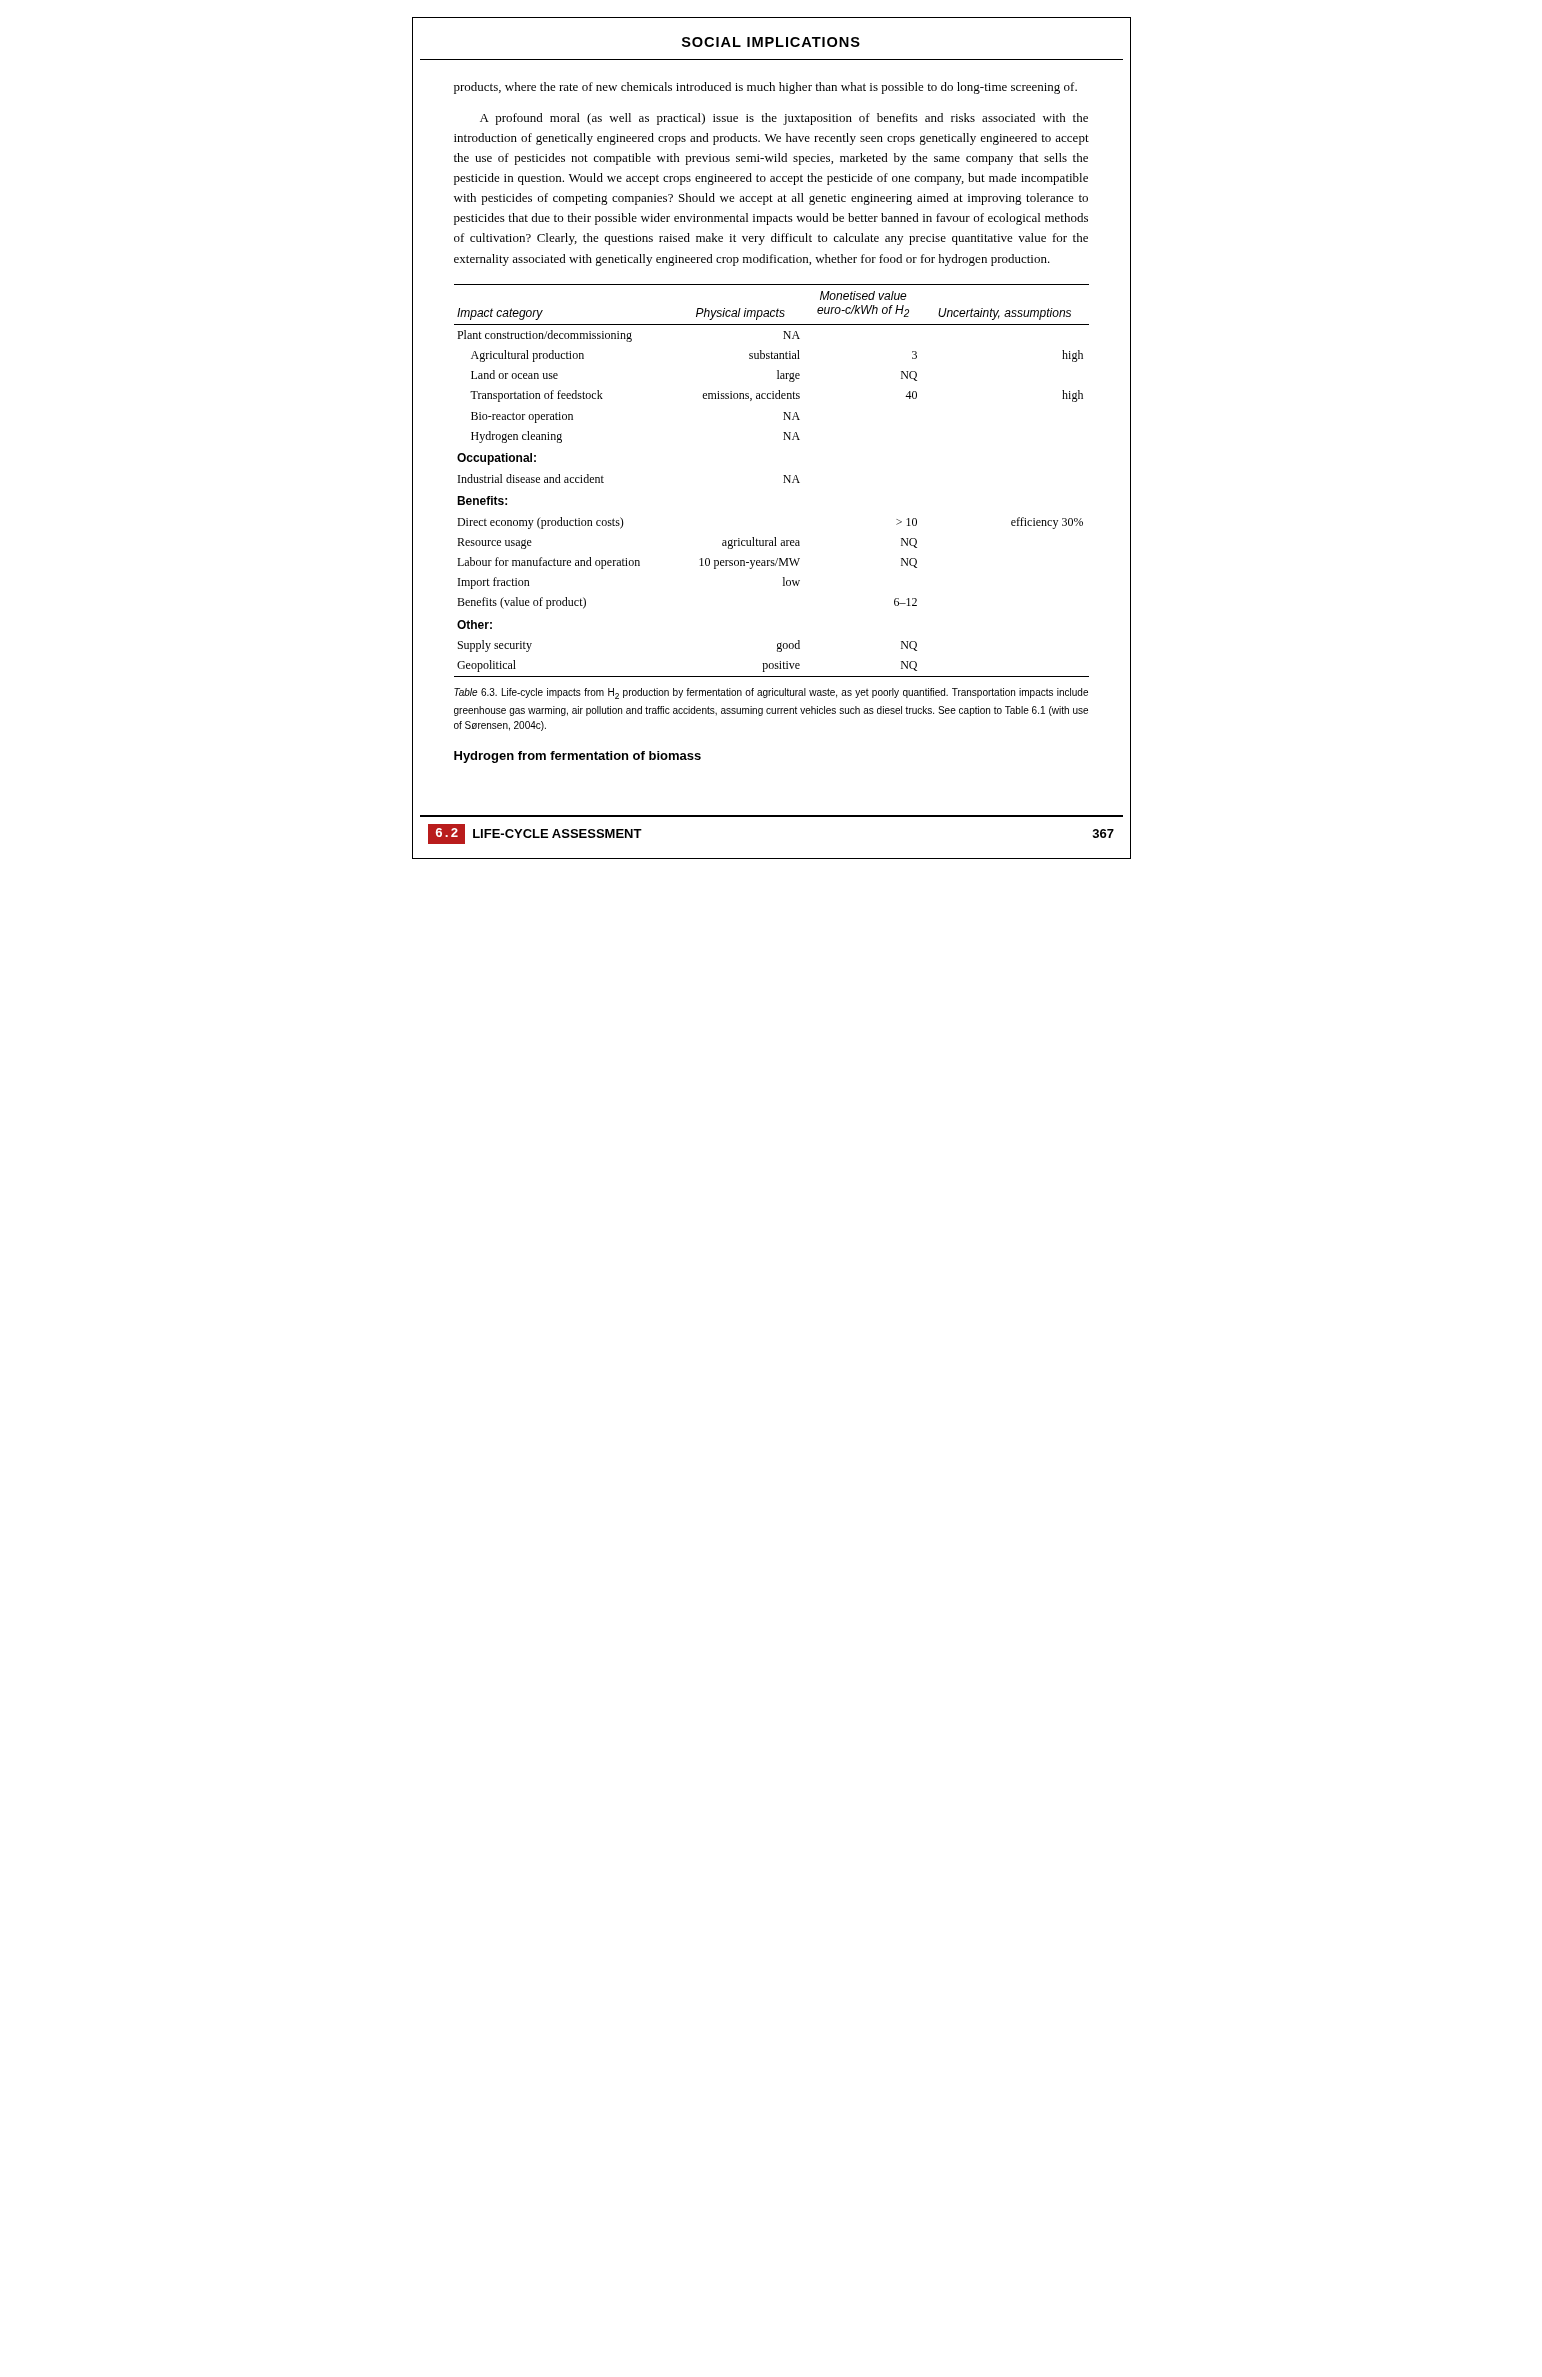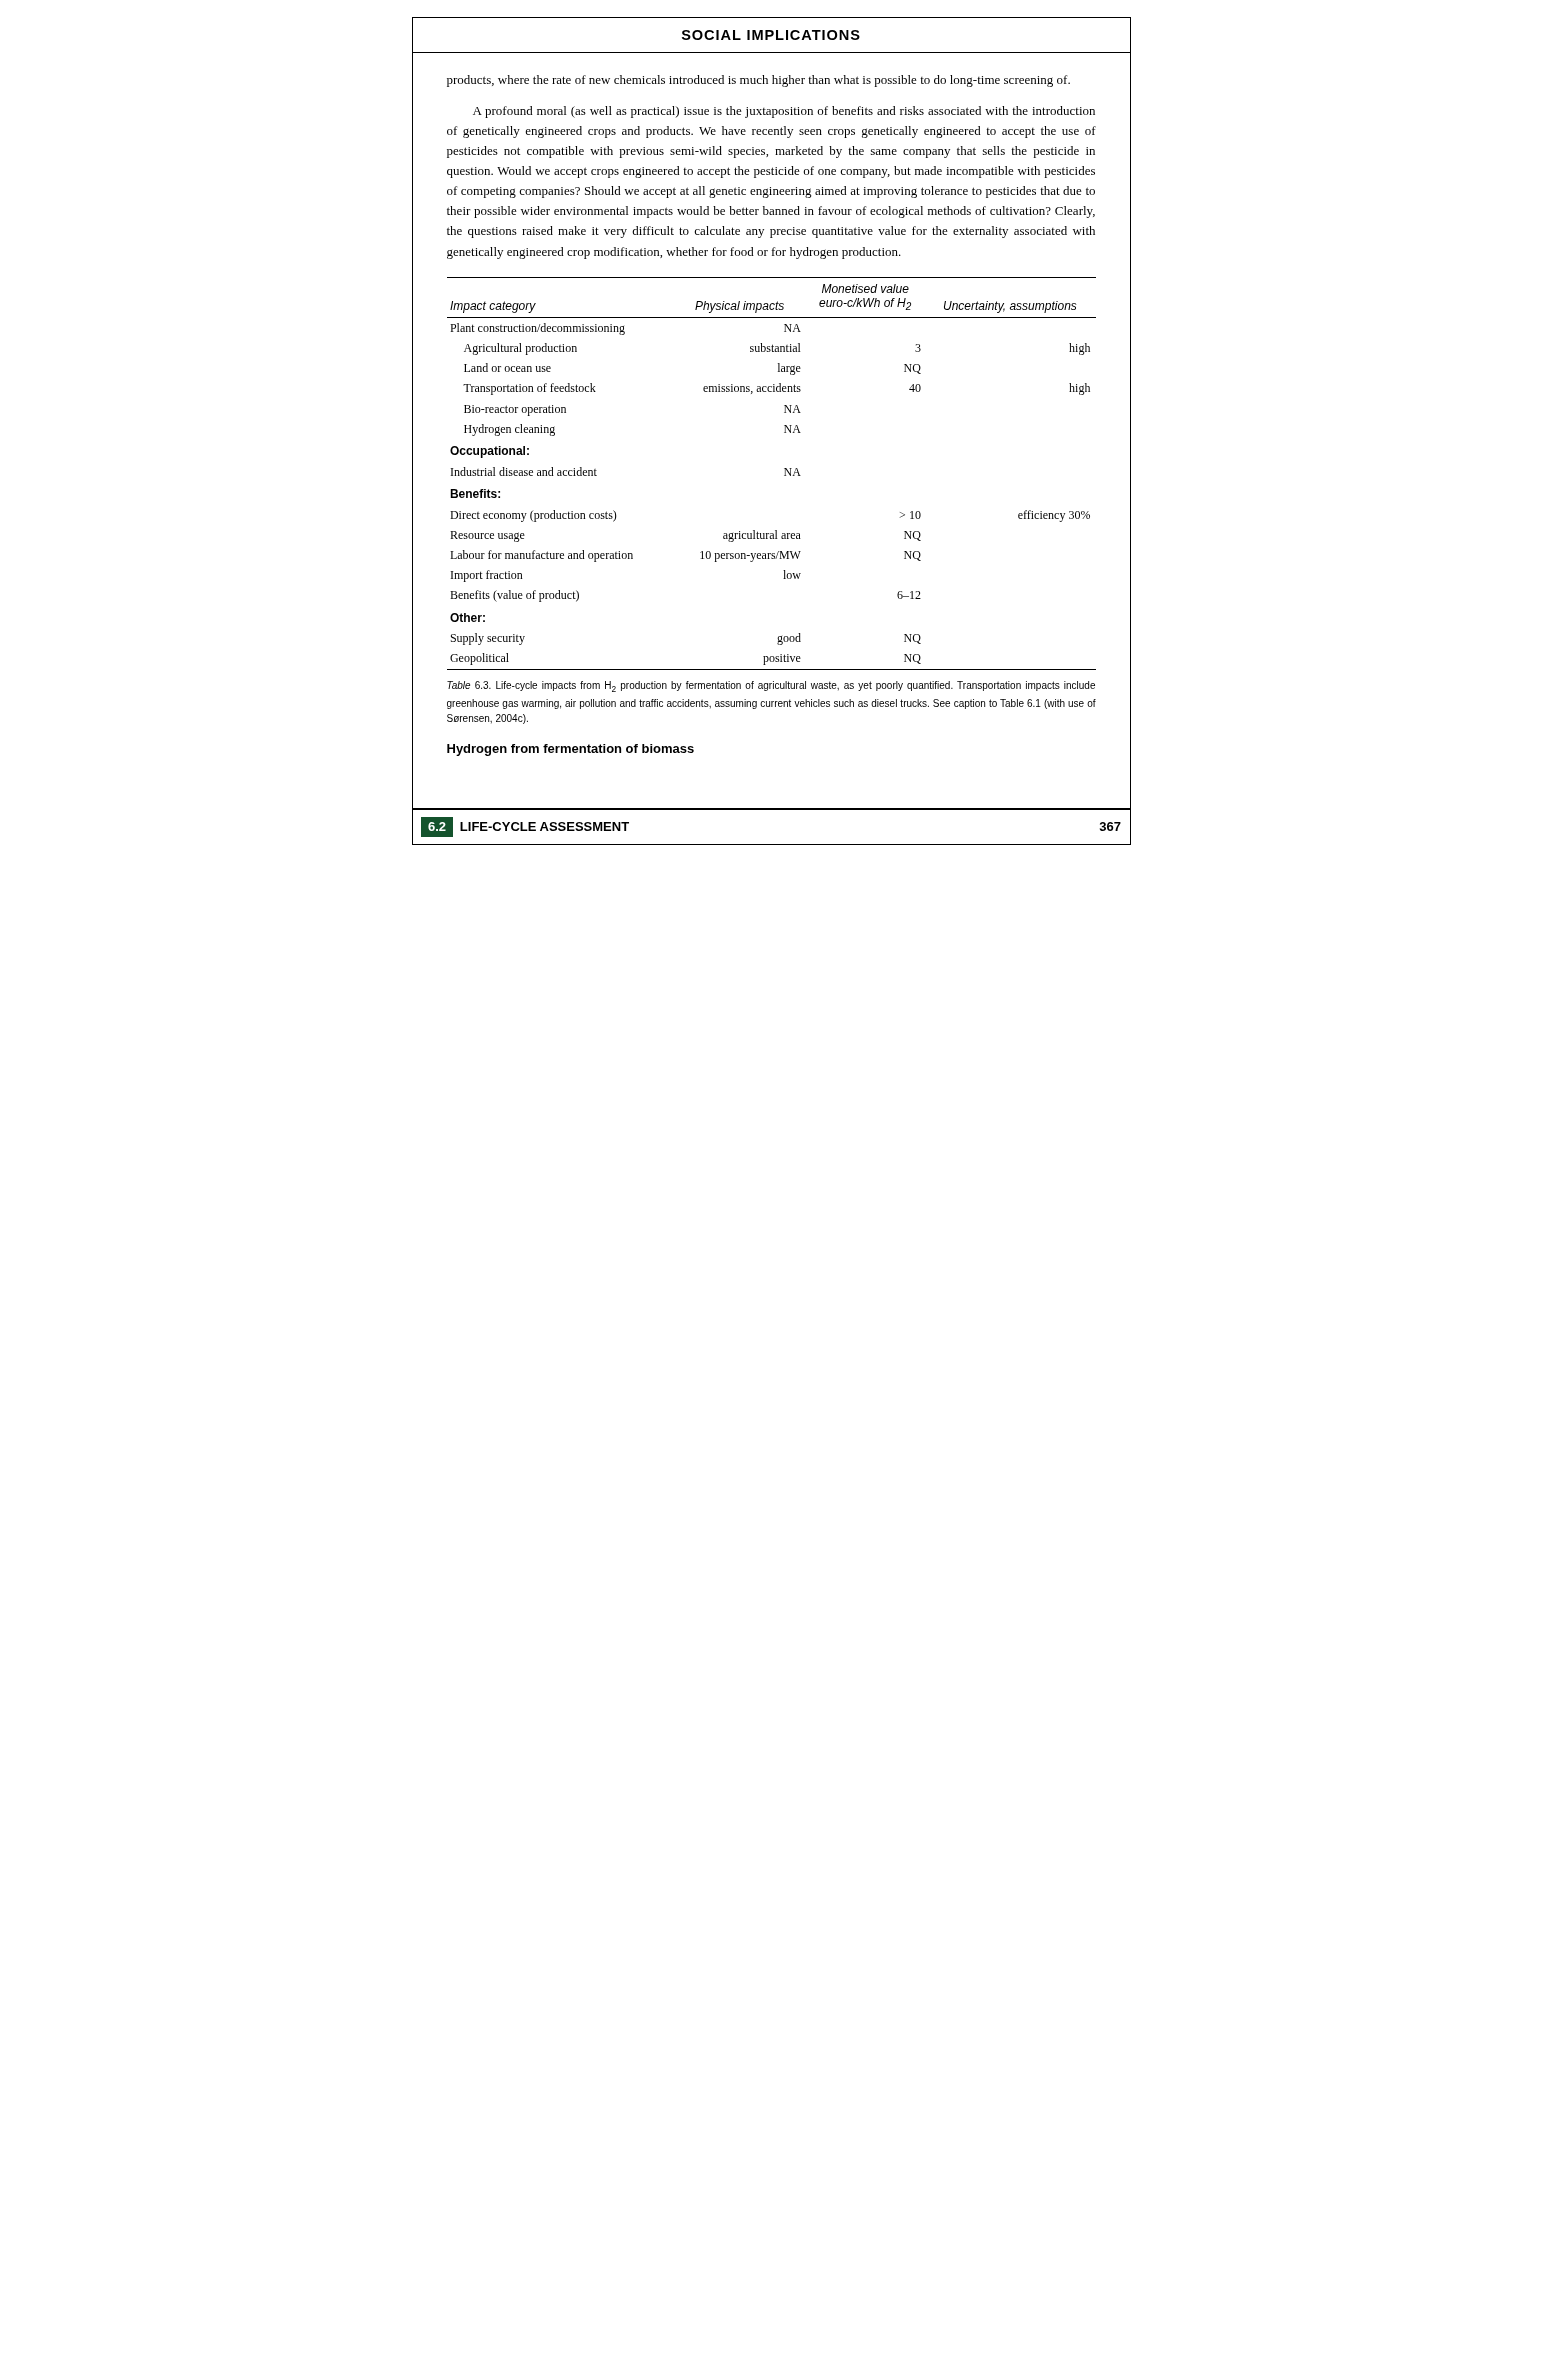--- a/index.html
+++ b/index.html
@@ -13,21 +13,21 @@
       font-family: "Times New Roman", Times, serif;
       font-size: 13px;
       color: #000;
       width: 771px;
       margin: 0 auto;
       padding: 17px 0;
     }
 
     .page-container {
       border: 1.3px solid #000;
-      padding: 0;
+      padding: 7px;
       margin: 0 26px;
     }
 
     .header-box {
       border-bottom: 1.3px solid #000;
       text-align: center;
       padding: 8.6px 0;
     }
 
     .header-title {
@@ -117,24 +117,24 @@
 
     .footer-bar {
       border-top: 2.6px solid #000;
       display: flex;
       align-items: center;
       padding: 6.9px 8.6px;
       margin-top: 26px;
     }
 
     .footer-section-label {
-      font-family: Liberation Sans, sans-serif;
-      font-weight: bold;
-      font-size: 13px;
-      background: #14532d;
+      font-family: Liberation Mono, monospace;
+      font-weight: bold;
+      font-size: 13px;
+      background: #b91c1c;
       color: #fff;
       padding: 2.6px 6.9px;
       margin-right: 6.9px;
     }
 
     .footer-section-title {
       font-family: Arial, Helvetica, sans-serif;
       font-weight: bold;
       font-size: 13px;
       flex: 1;

